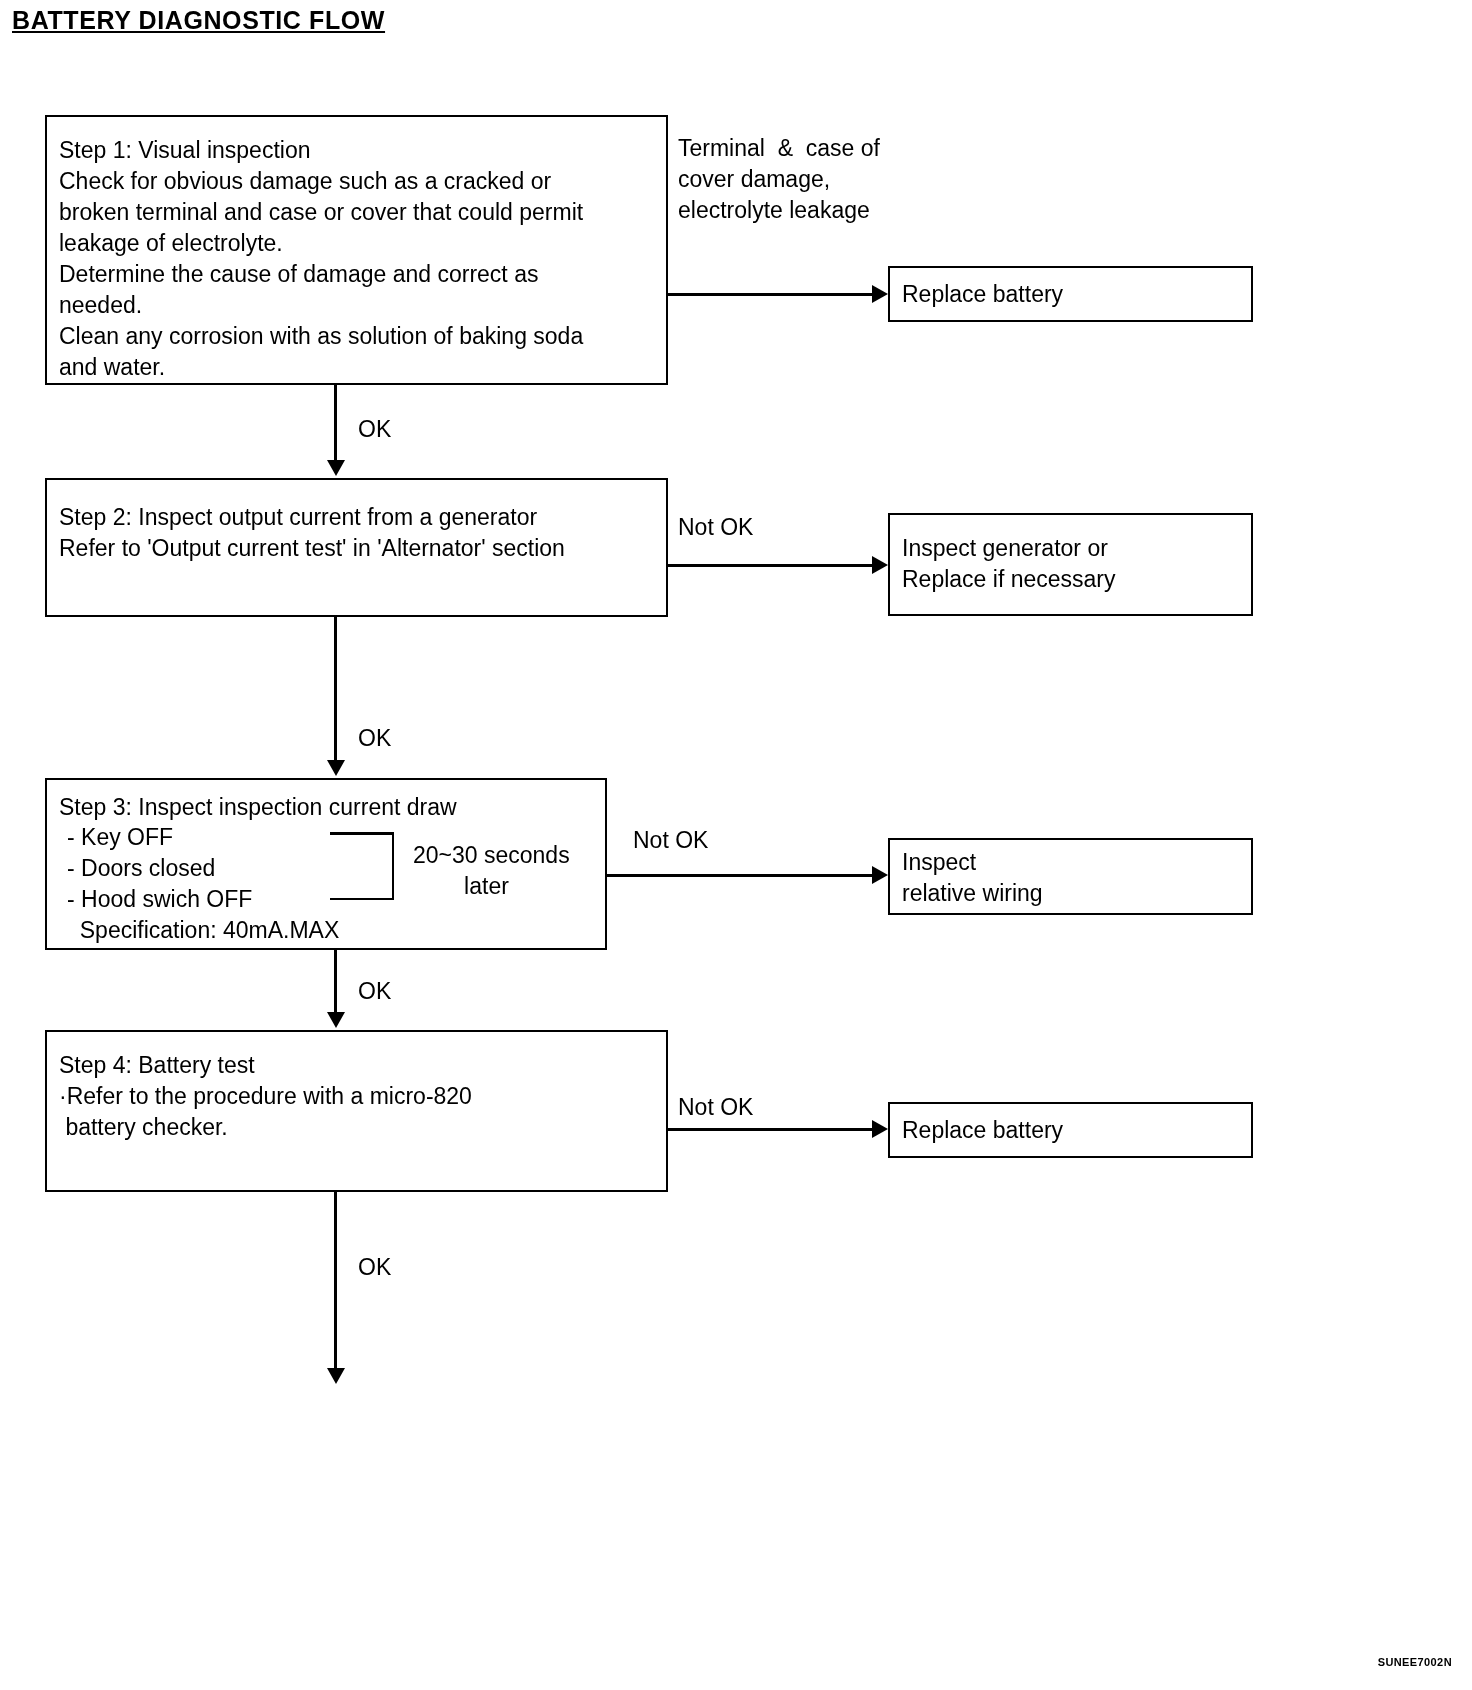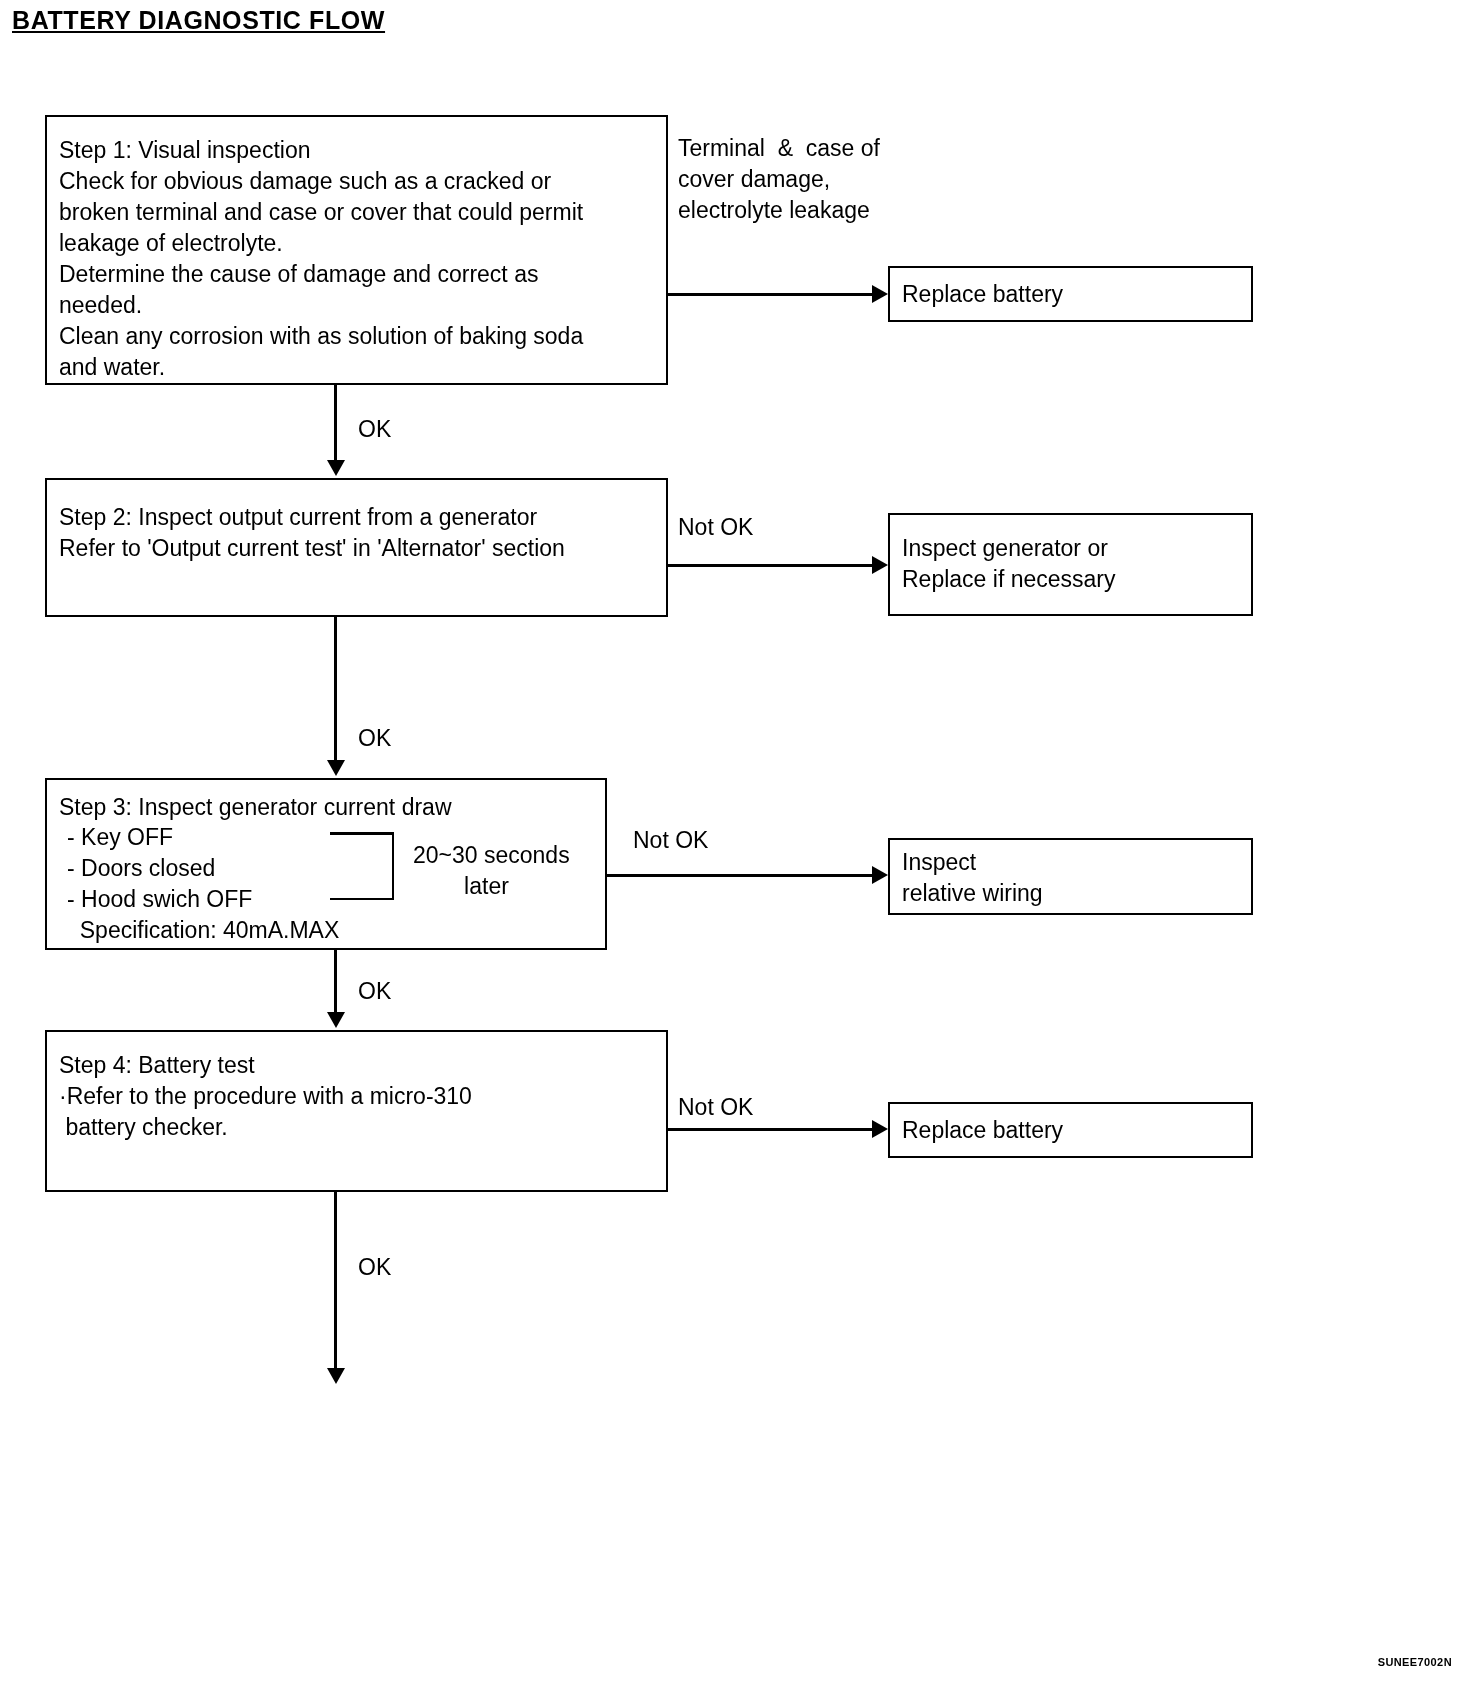--- a/index.html
+++ b/index.html
@@ -116,21 +116,21 @@
   <div class="box" style="left:888px;top:513px;width:365px;height:103px;">
     <div class="txt" style="left:12px;top:18px;">Inspect generator or
 Replace if necessary</div>
   </div>
 
   <div class="vline" style="left:334px;top:617px;height:145px;"></div>
   <div class="arrow-down" style="left:327px;top:760px;"></div>
   <div class="label ok" style="left:358px;top:723px;">OK</div>
 
   <div class="box" style="left:45px;top:778px;width:562px;height:172px;">
-    <div class="txt" style="left:12px;top:12px;">Step 3: Inspect generator current draw</div>
+    <div class="txt" style="left:12px;top:12px;">Step 3: Inspect inspection current draw</div>
     <div class="txt" style="left:20px;top:42px;">- Key OFF</div>
     <div class="txt" style="left:20px;top:73px;">- Doors closed</div>
     <div class="txt" style="left:20px;top:104px;">- Hood swich OFF</div>
     <div class="txt" style="left:20px;top:135px;">  Specification: 40mA.MAX</div>
 
     <div class="bracket" style="left:283px;top:52px;width:64px;height:68px;">
       <div class="b-top"></div>
       <div class="b-right"></div>
       <div class="b-bot"></div>
     </div>
@@ -148,21 +148,21 @@
     <div class="txt" style="left:12px;top:7px;">Inspect
 relative wiring</div>
   </div>
 
   <div class="vline" style="left:334px;top:950px;height:64px;"></div>
   <div class="arrow-down" style="left:327px;top:1012px;"></div>
   <div class="label ok" style="left:358px;top:976px;">OK</div>
 
   <div class="box" style="left:45px;top:1030px;width:623px;height:162px;">
     <div class="txt" style="left:12px;top:18px;">Step 4: Battery test
-·Refer to the procedure with a micro-310
+·Refer to the procedure with a micro-820
  battery checker.</div>
   </div>
 
   <div class="label" style="left:678px;top:1092px;">Not OK</div>
 
   <div class="hline" style="left:668px;top:1128px;width:206px;"></div>
   <div class="arrow-right" style="left:872px;top:1120px;"></div>
 
   <div class="box" style="left:888px;top:1102px;width:365px;height:56px;">
     <div class="txt" style="left:12px;top:11px;">Replace battery</div>

